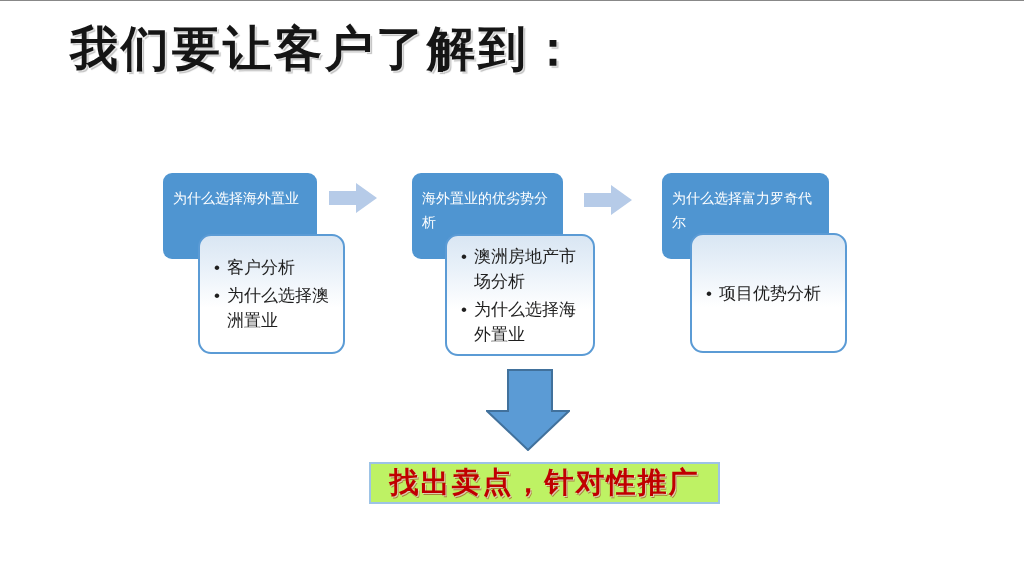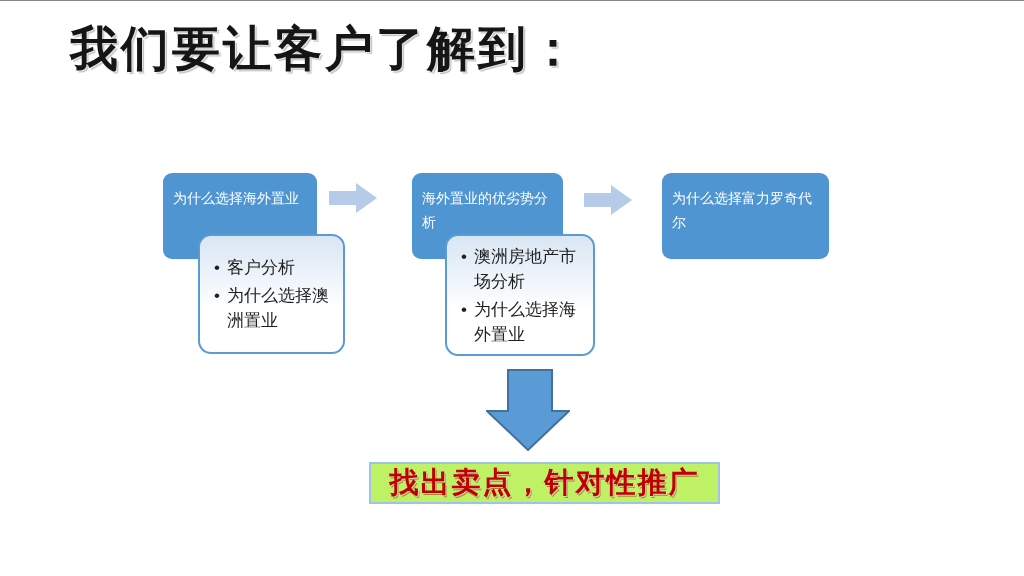--- a/index.html
+++ b/index.html
@@ -119,20 +119,25 @@
       <li>澳洲房地产市场分析</li>
       <li>为什么选择海外置业</li>
     </ul>
   </div>
 
   <svg class="flow-arrow" id="arrow2" viewBox="0 0 48 30">
     <polygon points="0,8 27,8 27,0 48,15 27,30 27,22 0,22" fill="#b6cbe8"></polygon>
   </svg>
 
   <div class="step-header" id="hdr3">为什么选择富力罗奇代尔</div>
+  <div class="step-sub" id="sub3">
+    <ul>
+      <li>项目优势分析</li>
+    </ul>
+  </div>
 
   <svg class="big-arrow" id="bigarrow" viewBox="0 0 84 82">
     <polygon points="22,1 66,1 66,42 83,42 42,81 1,42 22,42" fill="#5b9bd5" stroke="#41719c" stroke-width="2" stroke-linejoin="miter"></polygon>
   </svg>
 
   <div class="conclusion-box">
     <span class="conclusion-text">找出卖点，针对性推广</span>
   </div>
 
 </div>

